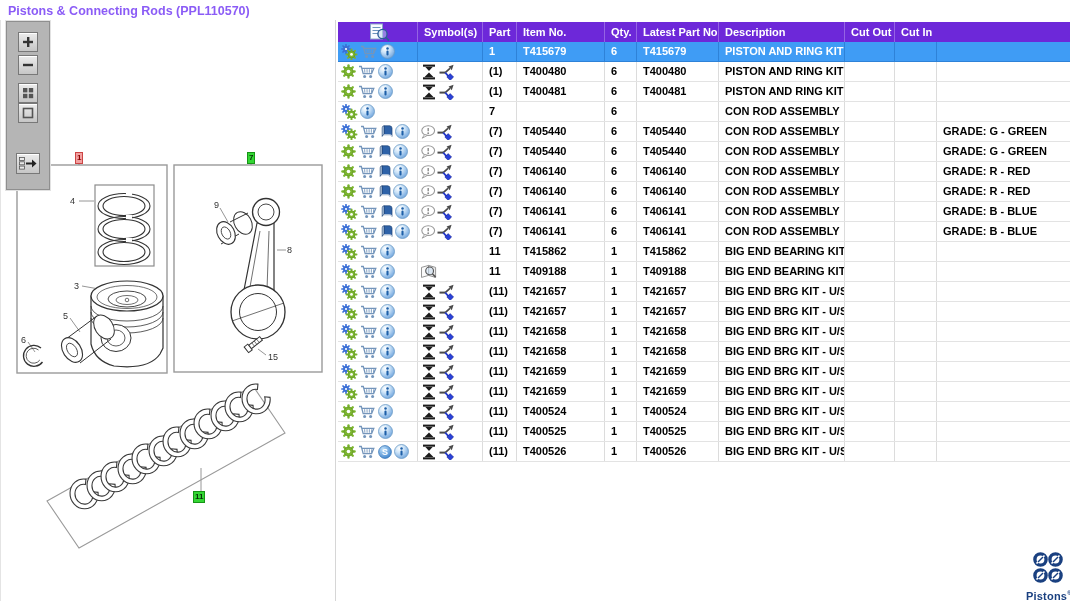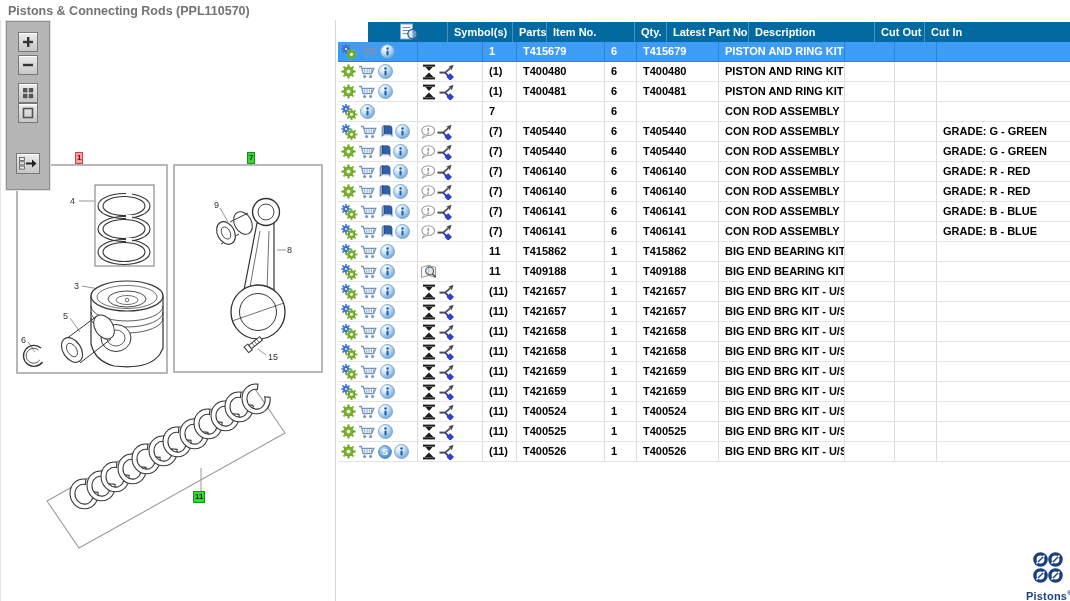--- a/index.html
+++ b/index.html
@@ -1,38 +1,38 @@
 <!DOCTYPE html>
 <html><head>
 <meta charset="utf-8">
 <style>
   html,body{margin:0;padding:0;background:#eee;}
   #app{position:relative;width:1070px;height:601px;background:#fff;overflow:hidden;
        font-family:"Liberation Sans",sans-serif;-webkit-font-smoothing:antialiased;}
   
-  #page-title{position:absolute;left:8px;top:4px;font-size:12.5px;font-weight:bold;color:#737373;}
+  #page-title{position:absolute;left:8px;top:4px;font-size:12.5px;font-weight:bold;color:#8b5cf6;}
   
   #divider{position:absolute;left:335px;top:20px;width:1px;height:581px;background:#d6d6d6;}
   #left-edge{position:absolute;left:0;top:20px;width:1px;height:581px;background:#e4e4e4;}
   #diagram-svg{position:absolute;left:0;top:0;}
   .plbl{position:absolute;font-size:9px;color:#333;}
   .ptag{position:absolute;font:bold 8px/10px "Liberation Sans",sans-serif;padding:0 1px;border:1px solid;cursor:pointer;}
   .ptag.red{background:#f2a0a0;border-color:#cc4444;color:#8a0000;}
   .ptag.green{background:#33d633;border-color:#169416;color:#062f06;}
   
   #toolbar{position:absolute;left:6px;top:21px;width:42px;height:167px;background:#b5b5b5;
            border:1px solid #8f8f8f;box-shadow:0 0 0 1px #e2e2e2;}
   .tbtn{position:absolute;left:11px;width:18px;height:18px;background:linear-gradient(#ececec,#c6c6c6);
         border:1px solid #787878;box-shadow:inset 0 1px 0 #fff;display:flex;align-items:center;justify-content:center;cursor:pointer;}
   .tbtn svg{display:block;}
   #btn-toggle{left:9px;width:22px;height:19px;}
   
   #table{position:absolute;left:338px;top:22px;width:732px;font-size:11px;}
   .thead,.row{display:grid;grid-template-columns:80px 65px 34px 88px 32px 82px 126px 50px 42px 1fr;height:20px;}
-  .thead{background:#0369a1;color:#fff;font-weight:bold;margin-left:30px;}
+  .thead{background:#6d28d9;color:#fff;font-weight:bold;}
   .thead .cell{border-right:1px solid rgba(255,255,255,0.28);line-height:20px;padding-left:6px;overflow:hidden;white-space:nowrap;}
   .thead .cell:last-child{border-right:none;}
   .thead .c-icons{display:flex;align-items:center;justify-content:center;padding-left:0;}
   .row{background:#fff;border-bottom:1px solid #e3e3e3;height:19px;cursor:pointer;}
   .row .cell{border-right:1px solid #dcdcdc;line-height:19px;padding-left:6px;overflow:hidden;white-space:nowrap;
              color:#000;font-weight:bold;}
   .row .cell:last-child{border-right:none;}
   .row.selected{background:#3f9cf5;border-bottom-color:#2e82d8;}
   .row.selected .cell{color:#fff;border-right-color:#2e82d8;}
   .c-icons,.c-symbols{display:flex;align-items:center;gap:2px;padding-left:3px !important;}
@@ -321,21 +321,21 @@
   </div>
 
   <div id="table">
     <div class="thead">
       <div class="cell c-icons">
         <svg class="icn" width="22" height="19">
             <use href="#sym-doc-search"></use>
           </svg>
       </div>
       <div class="cell">Symbol(s)</div>
-      <div class="cell">Parts</div>
+      <div class="cell">Part</div>
       <div class="cell">Item No.</div>
       <div class="cell">Qty.</div>
       <div class="cell">Latest Part No.</div>
       <div class="cell">Description</div>
       <div class="cell">Cut Out</div>
       <div class="cell">Cut In</div>
     </div>
     <div id="tbody">
         <div class="row selected">
           <div class="cell c-icons">

